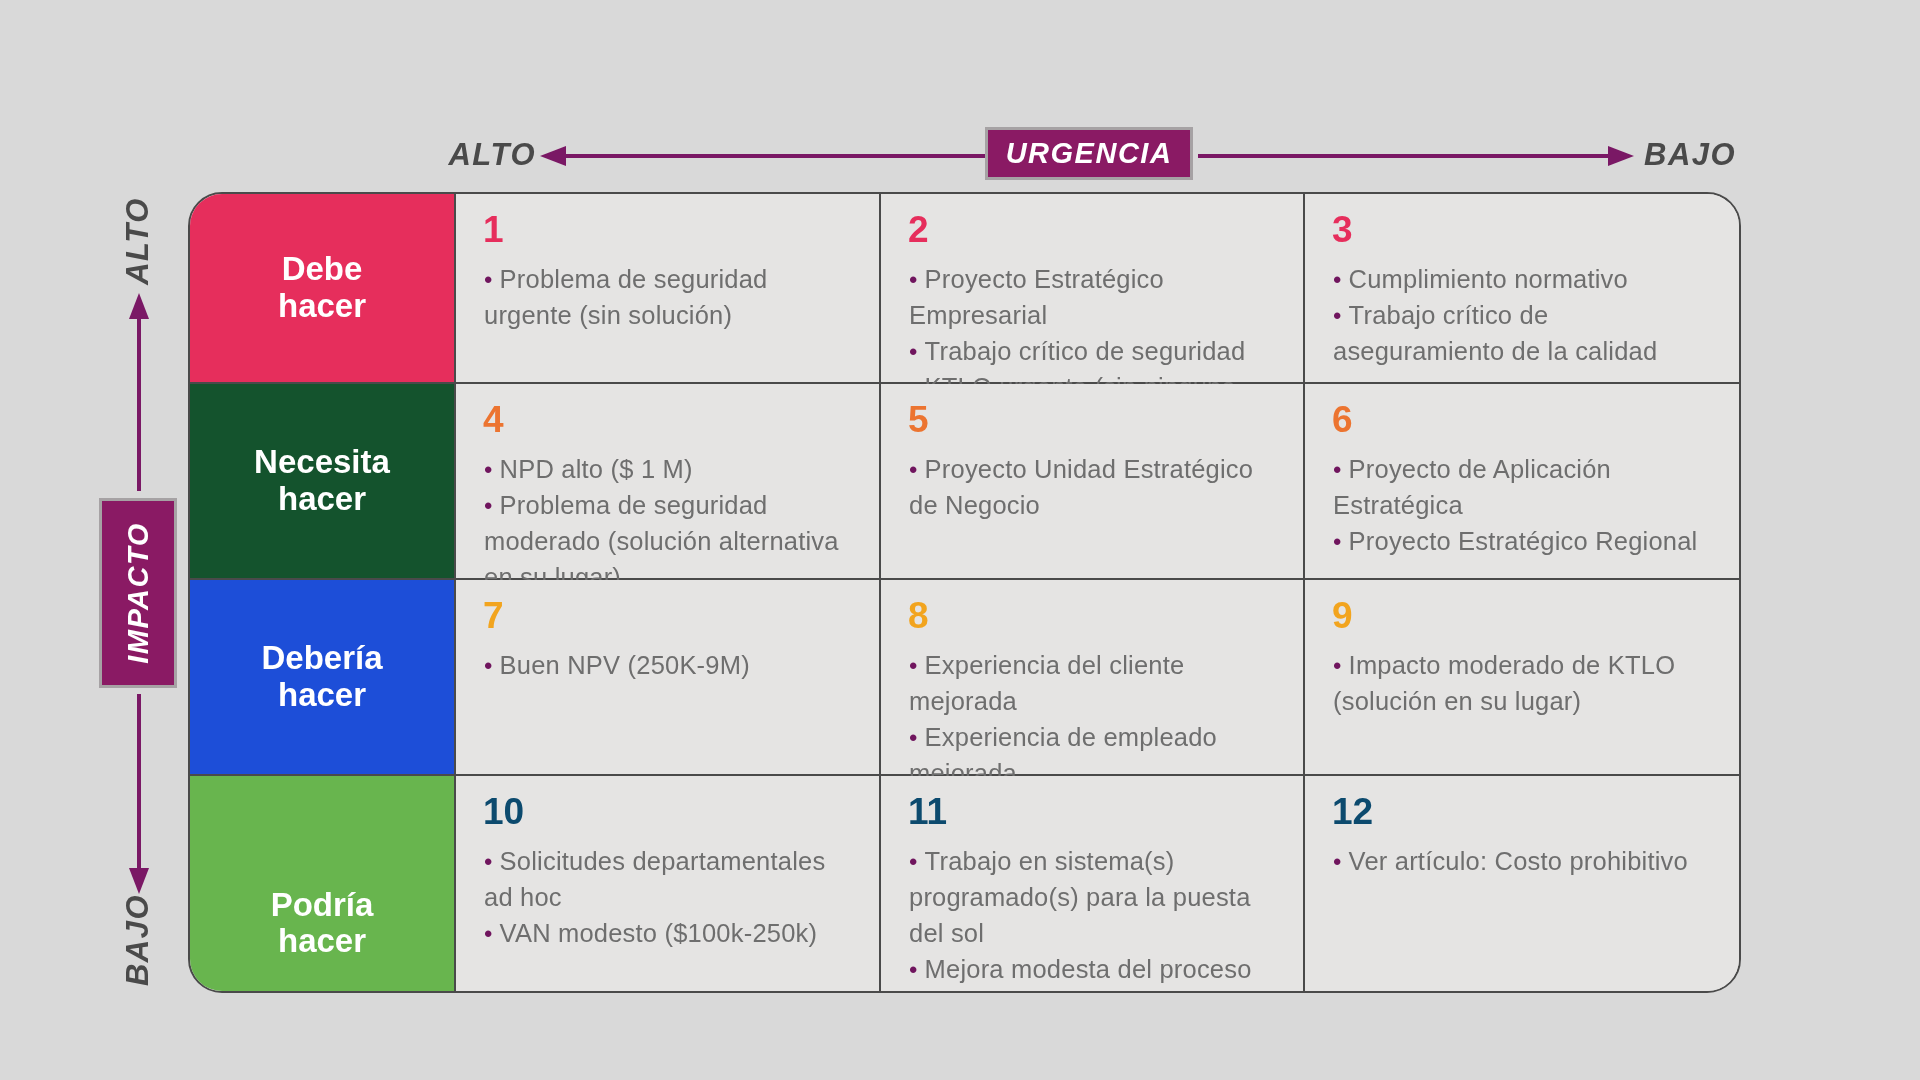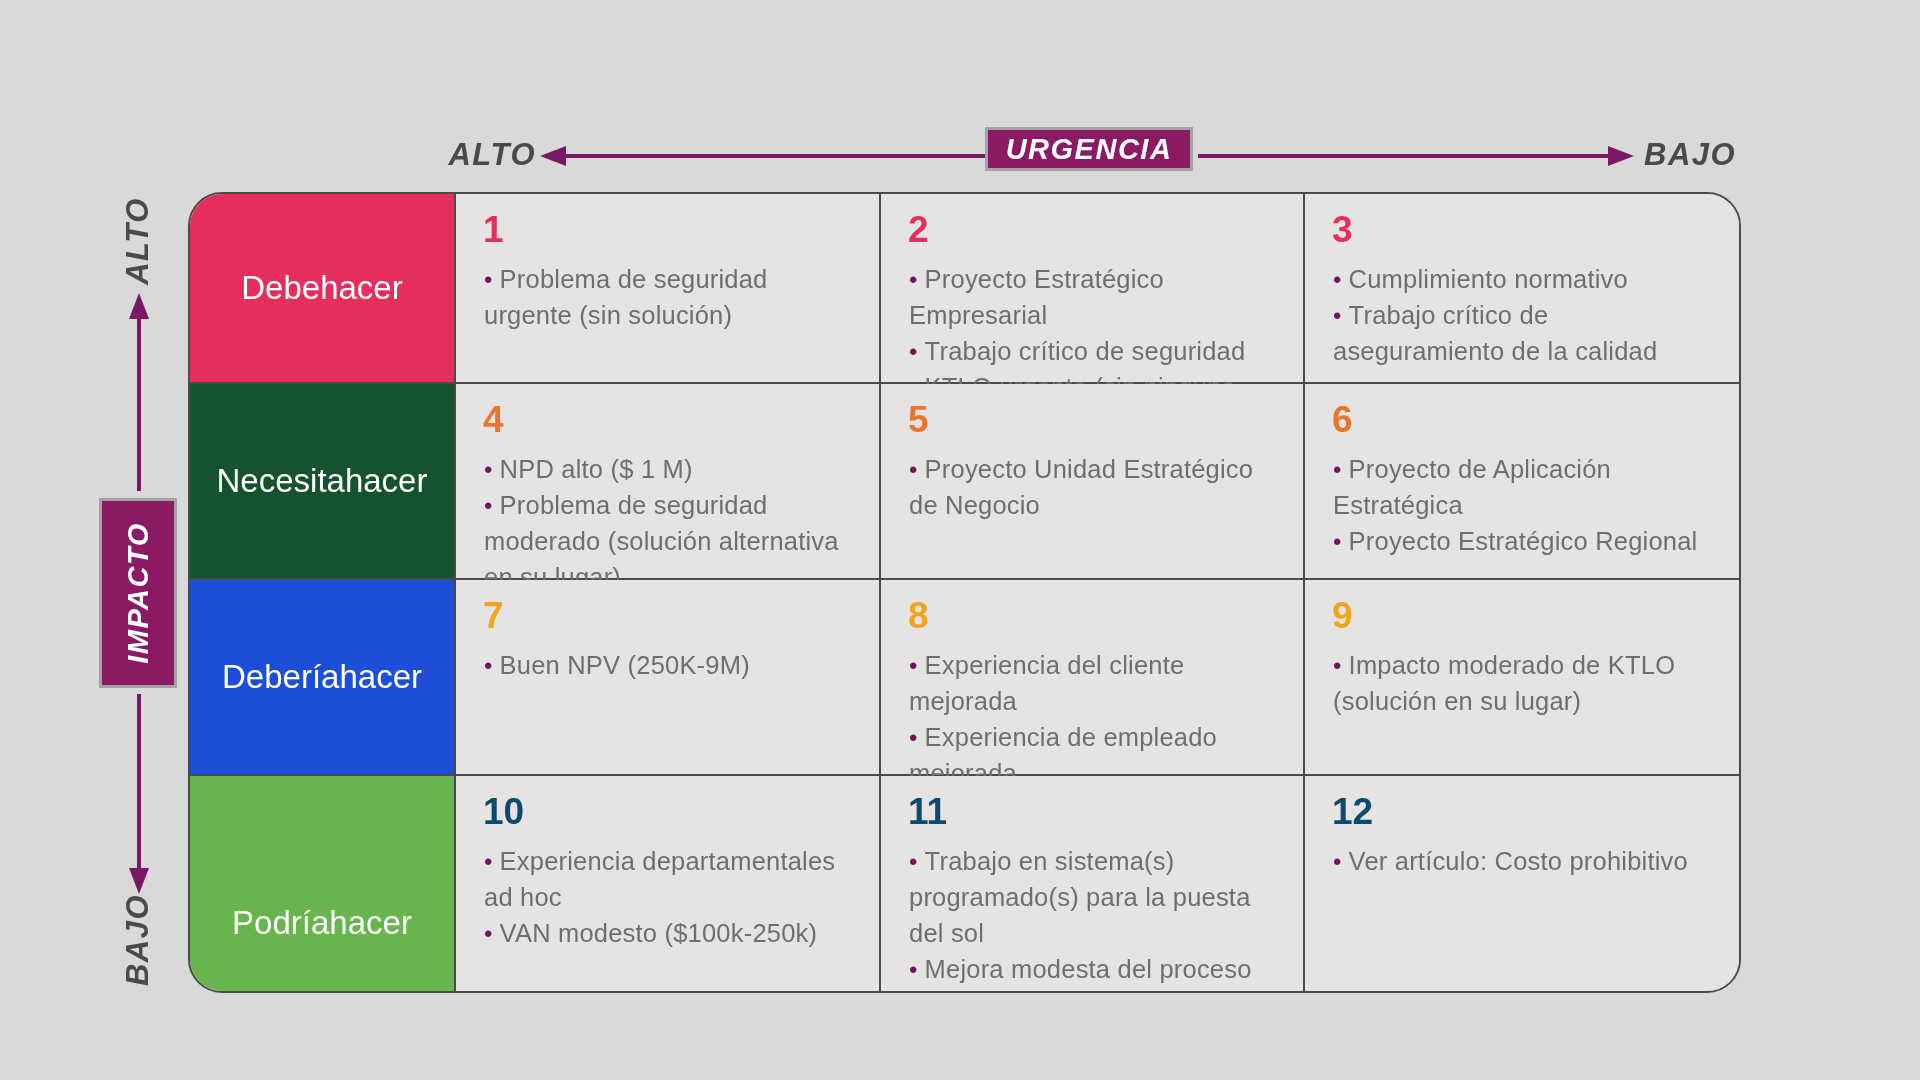--- a/index.html
+++ b/index.html
@@ -36,22 +36,22 @@
     overflow:hidden;
   }
   .cell{
     box-sizing:border-box;
     border-right:2px solid #4A4A4A;
     border-bottom:2px solid #4A4A4A;
   }
   .cell.last-col{border-right:none;}
   .cell.last-row{border-bottom:none;}
   .cell.label{
-    display:flex;flex-direction:row;align-items:center;justify-content:center;
-    color:#FFFFFF;font-weight:400;font-size:33px;line-height:1.12;
+    display:flex;flex-direction:column;align-items:center;justify-content:center;
+    color:#FFFFFF;font-weight:700;font-size:33px;line-height:1.12;
     text-align:center;
   }
   .bg-r0{background:#E62E5C;}
   .bg-r1{background:#14532d;}
   .bg-r2{background:#1d4ed8;}
   .bg-r3{background:#68B54E;}
   .cell.content{padding:16px 34px 10px 27px;background:#E5E4E3;}
   .cell-number{font-size:37px;font-weight:700;margin-bottom:10px;line-height:1.1;}
   .n-r0{color:#E62E5C;}
   .n-r1{color:#EC7430;}
@@ -66,21 +66,21 @@
 </head>
 <body>
 
 <div class="axis-label" style="left:430px;top:137px;width:106px;text-align:right;">ALTO</div>
 
 <svg class="arrow-svg" style="left:540px;top:143px;" width="448" height="26" viewBox="0 0 448 26">
   <line x1="446" y1="13" x2="16" y2="13" stroke="#7A1865" stroke-width="4"></line>
   <polygon points="0,13 26,3 26,23" fill="#7A1865"></polygon>
 </svg>
 
-<div class="axis-box" style="left:985px;top:127px;width:208px;height:44px;">
+<div class="axis-box" style="left:985px;top:127px;width:208px;height:53px;">
   <span>URGENCIA</span>
 </div>
 
 <svg class="arrow-svg" style="left:1196px;top:143px;" width="438" height="26" viewBox="0 0 438 26">
   <line x1="2" y1="13" x2="422" y2="13" stroke="#7A1865" stroke-width="4"></line>
   <polygon points="438,13 412,3 412,23" fill="#7A1865"></polygon>
 </svg>
 
 <div class="axis-label" style="left:1644px;top:137px;">BAJO</div>
 
@@ -179,21 +179,21 @@
     </ul>
   </div>
 
   <div class="cell label bg-r3 last-row">
     <div>Podría</div>
     <div>hacer</div>
   </div>
   <div class="cell content last-row">
     <div class="cell-number n-r3">10</div>
     <ul class="items">
-      <li><span class="dot">•</span><span>Experiencia departamentales ad hoc</span></li>
+      <li><span class="dot">•</span><span>Solicitudes departamentales ad hoc</span></li>
       <li><span class="dot">•</span><span>VAN modesto ($100k-250k)</span></li>
     </ul>
   </div>
   <div class="cell content last-row">
     <div class="cell-number n-r3">11</div>
     <ul class="items">
       <li><span class="dot">•</span><span>Trabajo en sistema(s) programado(s) para la puesta del sol</span></li>
       <li><span class="dot">•</span><span>Mejora modesta del proceso</span></li>
       <li><span class="dot">•</span><span>Cambios en el sistema cosmético</span></li>
     </ul>

